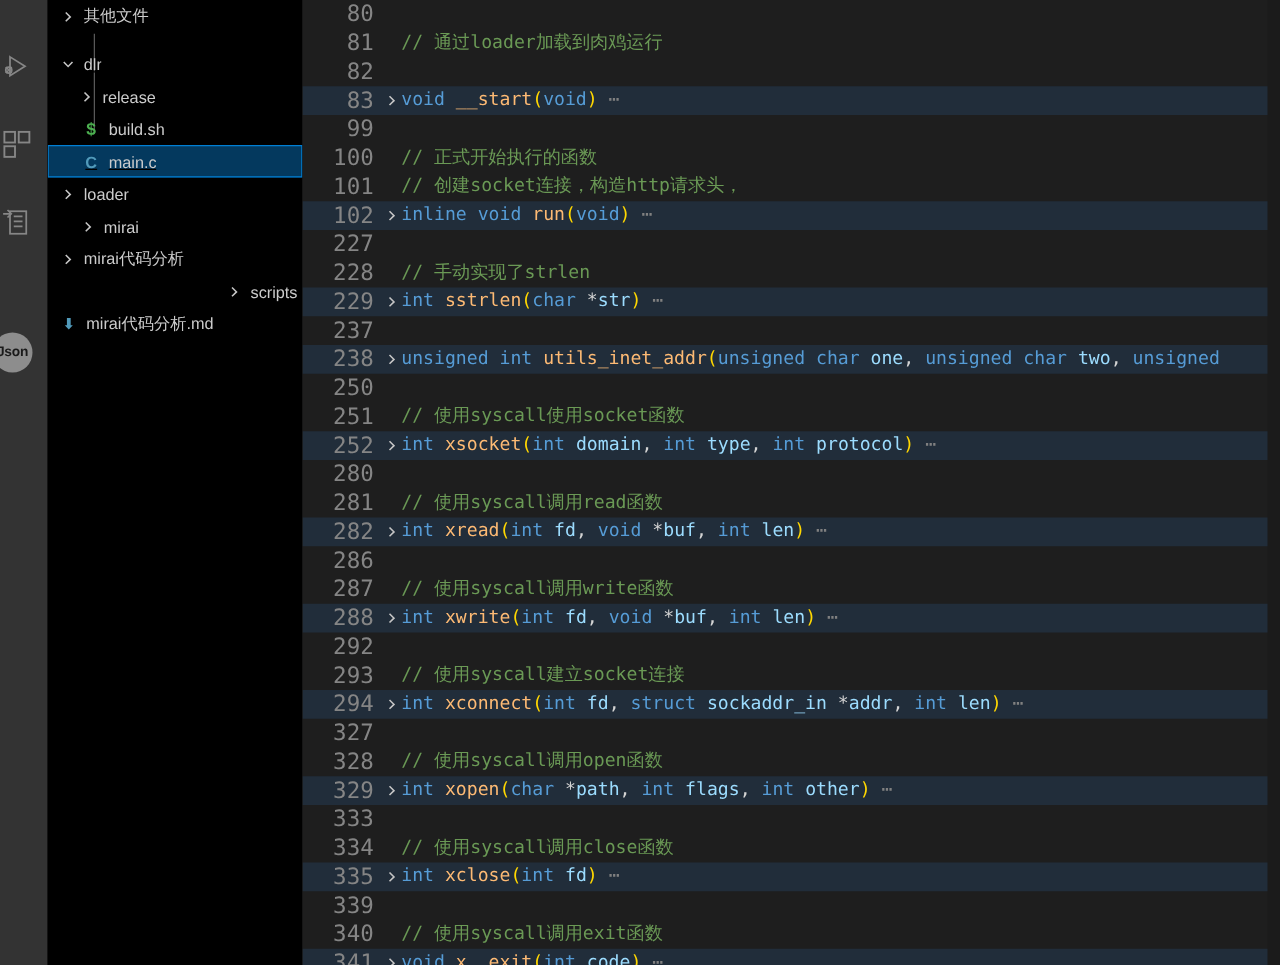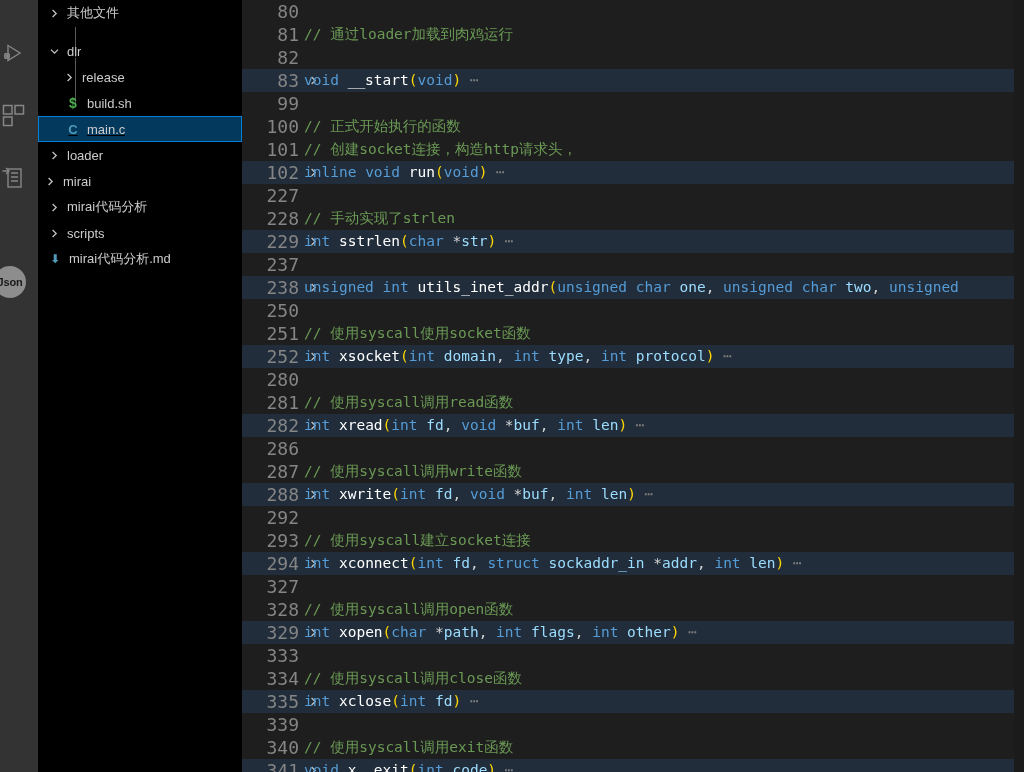--- a/index.html
+++ b/index.html
@@ -82,25 +82,25 @@
     color:#858585;font-size:18px;
     font-family:"DejaVu Sans Mono","Liberation Mono",monospace;
   }
   .chev{
     position:absolute;left:64px;top:0;width:14px;height:23px;
     color:#c5c5c5;display:flex;align-items:center;justify-content:center;
     cursor:pointer;
   }
   .chev svg{display:block;}
   .code{
-    position:absolute;left:62px;top:0;white-space:pre;
+    position:absolute;left:79px;top:0;white-space:pre;
   }
   .code .cmt{color:#6a9955;}
   .code .kw{color:#569cd6;}
-  .code .fn{color:#ffffff;}
+  .code .fn{color:#fdba74;}
   .code .id{color:#9cdcfe;}
   .code .pl{color:#d4d4d4;}
   .code .par{color:#ffd700;}
   .code .dots{color:#808080;}
   
   .ruler{
     position:absolute;right:0;top:0;bottom:0;width:10px;background:#1b1b1b;
   }
 </style>
 </head>
@@ -190,37 +190,37 @@
           <span class="label">main.c</span>
         </li>
         <li class="row" style="padding-left: 8px;">
           <span class="twisty">
             <svg width="11" height="11" viewBox="0 0 11 11" fill="none" stroke="currentColor" stroke-width="1.25">
               <path d="M3.6 2 L7.2 5.5 L3.6 9"></path>
             </svg>
           </span>
           <span class="label">loader</span>
         </li>
-        <li class="row" style="padding-left: 4px;">
+        <li class="row" style="padding-left: 4px; margin-left: 20px;">
           <span class="twisty">
             <svg width="11" height="11" viewBox="0 0 11 11" fill="none" stroke="currentColor" stroke-width="1.25">
               <path d="M3.6 2 L7.2 5.5 L3.6 9"></path>
             </svg>
           </span>
           <span class="label">mirai</span>
         </li>
         <li class="row" style="padding-left: 8px;">
           <span class="twisty">
             <svg width="11" height="11" viewBox="0 0 11 11" fill="none" stroke="currentColor" stroke-width="1.25">
               <path d="M3.6 2 L7.2 5.5 L3.6 9"></path>
             </svg>
           </span>
           <span class="label">mirai代码分析</span>
         </li>
-        <li class="row" style="padding-left: 8px;">
+        <li class="row" style="padding-left: 8px; justify-content: flex-end;">
           <span class="twisty">
             <svg width="11" height="11" viewBox="0 0 11 11" fill="none" stroke="currentColor" stroke-width="1.25">
               <path d="M3.6 2 L7.2 5.5 L3.6 9"></path>
             </svg>
           </span>
           <span class="label">scripts</span>
         </li>
         <li class="row" style="padding-left: 8px;">
           <span class="ficon md">⬇</span>
           <span class="label">mirai代码分析.md</span>

